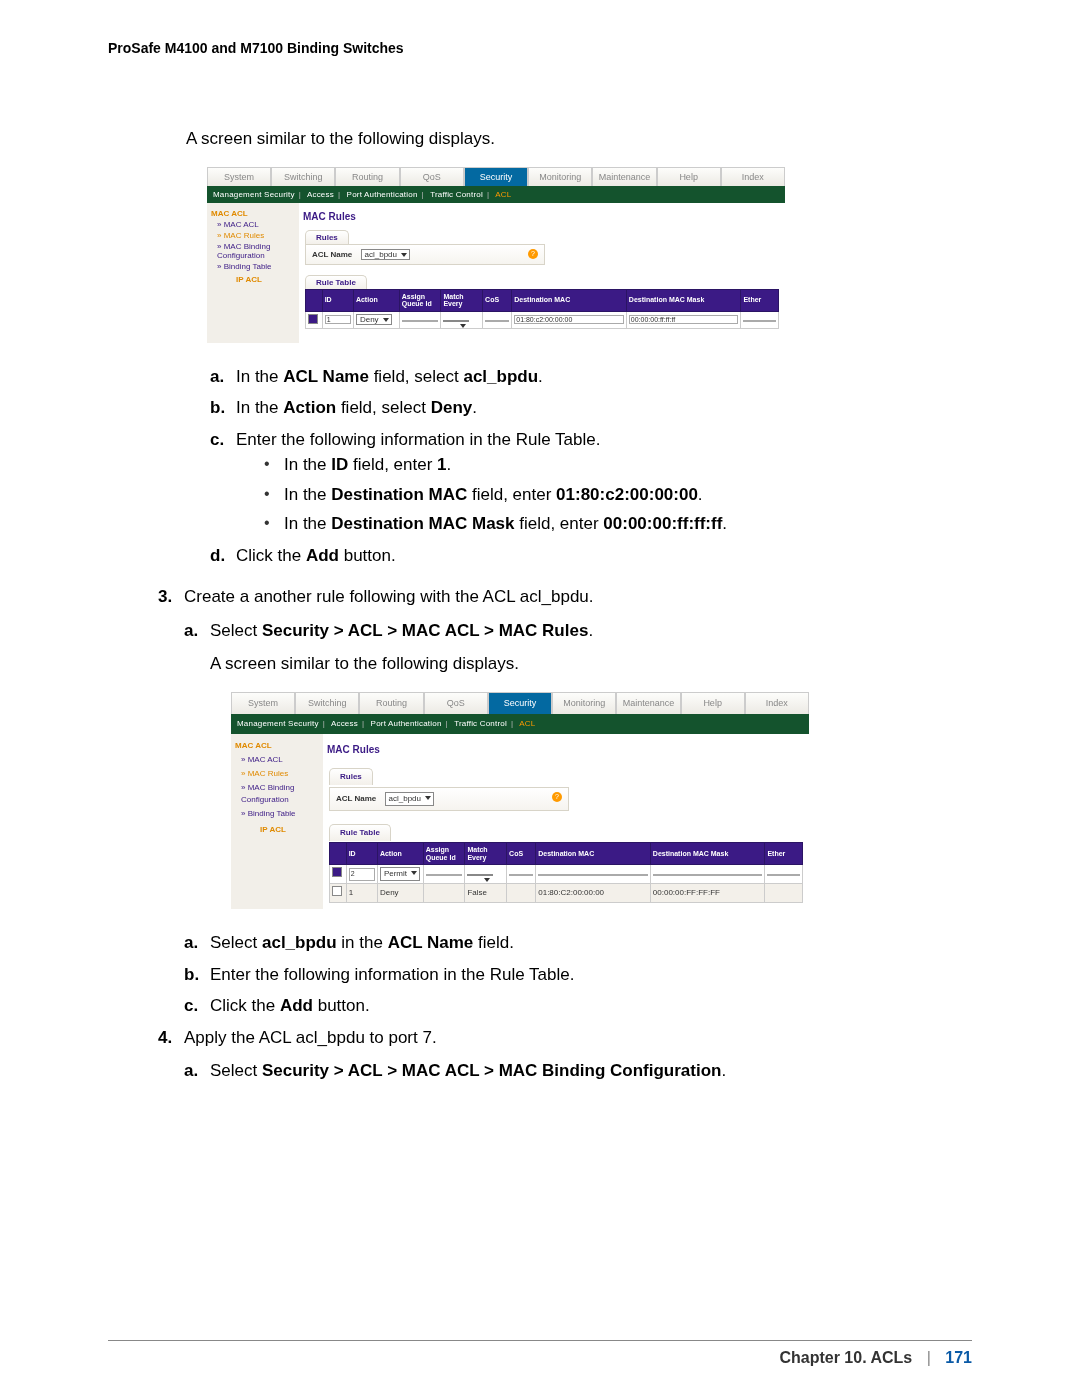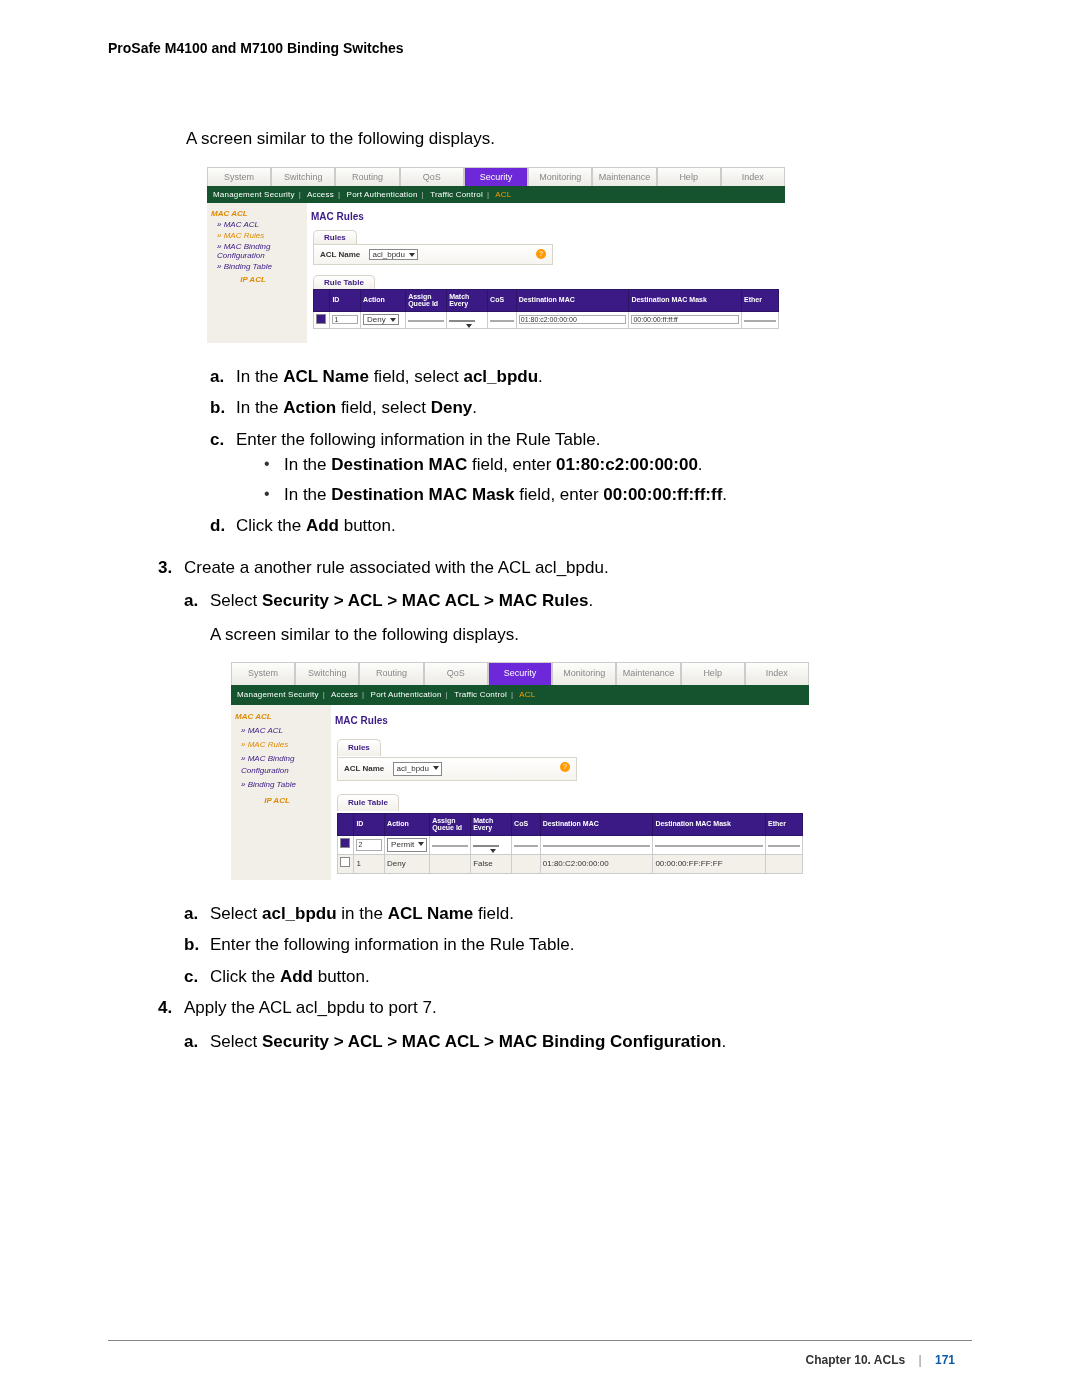--- a/index.html
+++ b/index.html
@@ -90,40 +90,39 @@
     flex: 1;
     text-align: center;
     font-size: 9px;
     color: #888;
     padding: 4px 0;
     border: 1px solid #ccc;
     border-bottom: none;
     background: linear-gradient(#fdfdfb,#eceae4);
   }
   .top-tab.active {
-    background: #6d28d9;
+    background: #0369a1;
     color: #fff;
   }
   .sub-tabs {
     background: #14532d;
     color: #fff;
     font-size: 8px;
     padding: 4px 6px;
     letter-spacing: 0.2px;
   }
   .sub-tabs .sep { color: #bbb; margin: 0 4px; }
   .sub-tabs .sel { color: #ff9a00; }
   .main-row { display: flex; }
   .sidebar {
-    width: 100px;
+    width: 92px;
     background: #f2efe9;
     font-size: 8px;
     padding: 6px 12px 12px 4px;
     min-height: 140px;
-    font-style: italic;
   }
   .sidebar .side-h {
     color: #e08a00;
     font-weight: bold;
     margin-bottom: 2px;
     font-size: 8px;
   }
   .sidebar .side-item {
     color: #3b1a85;
     margin: 2px 0 2px 6px;
@@ -239,23 +238,23 @@
 
   .footer-line {
     position: absolute;
     left: 108px;
     right: 108px;
     bottom: 56px;
     border-top: 1px solid #888;
   }
   .page-footer {
     position: absolute;
-    right: 125px;
+    right: 108px;
     bottom: 30px;
-    font-size: 12px;
+    font-size: 16px;
     color: #555;
   }
   .page-footer .chap { font-weight: bold; color: #333; }
   .page-footer .pipe { margin: 0 10px; color: #888; }
   .page-footer .num { font-weight: bold; color: #0a5aa6; }
 </style>
 </head>
 <body>
 
 <div class="page-header">ProSafe M4100 and M7100 Binding Switches</div>
@@ -343,33 +342,34 @@
         </div>
       </div>
     </div>
   </div>
 
   <ol class="lettered">
     <li><span class="marker">a.</span><span>In the </span><b>ACL Name</b><span> field, select </span><b>acl_bpdu</b><span>.</span></li>
     <li><span class="marker">b.</span><span>In the </span><b>Action</b><span> field, select </span><b>Deny</b><span>.</span></li>
     <li><span class="marker">c.</span><span>Enter the following information in the Rule Table.</span>
       <ul class="bullets">
+        <li><span>In the </span><b>ID</b><span> field, enter </span><b>1</b><span>.</span></li>
         <li><span>In the </span><b>Destination MAC</b><span> field, enter </span><b>01:80:c2:00:00:00</b><span>.</span></li>
         <li><span>In the </span><b>Destination MAC Mask</b><span> field, enter </span><b>00:00:00:ff:ff:ff</b><span>.</span></li>
       </ul>
     </li>
     <li><span class="marker">d.</span><span>Click the </span><b>Add</b><span> button.</span></li>
   </ol>
 </div>
 
 <div style="margin-left:50px;">
 <ol class="numbered">
   <li>
     <span class="num-marker">3.</span>
-    <span>Create a another rule associated with the ACL acl_bpdu.</span>
+    <span>Create a another rule following with the ACL acl_bpdu.</span>
     <ol class="lettered" style="margin-left:0; margin-top:8px;">
       <li><span class="marker">a.</span><span>Select </span><b>Security &gt; ACL &gt; MAC ACL &gt; MAC Rules</b><span>.</span></li>
     </ol>
     <p class="body-text" style="margin-left:26px; margin-top:8px;">A screen similar to the following displays.</p>
 
     
     <div class="screenshot" style="margin-left:46px;">
       <div class="top-tabs">
         <div class="top-tab">System</div>
         <div class="top-tab">Switching</div>

